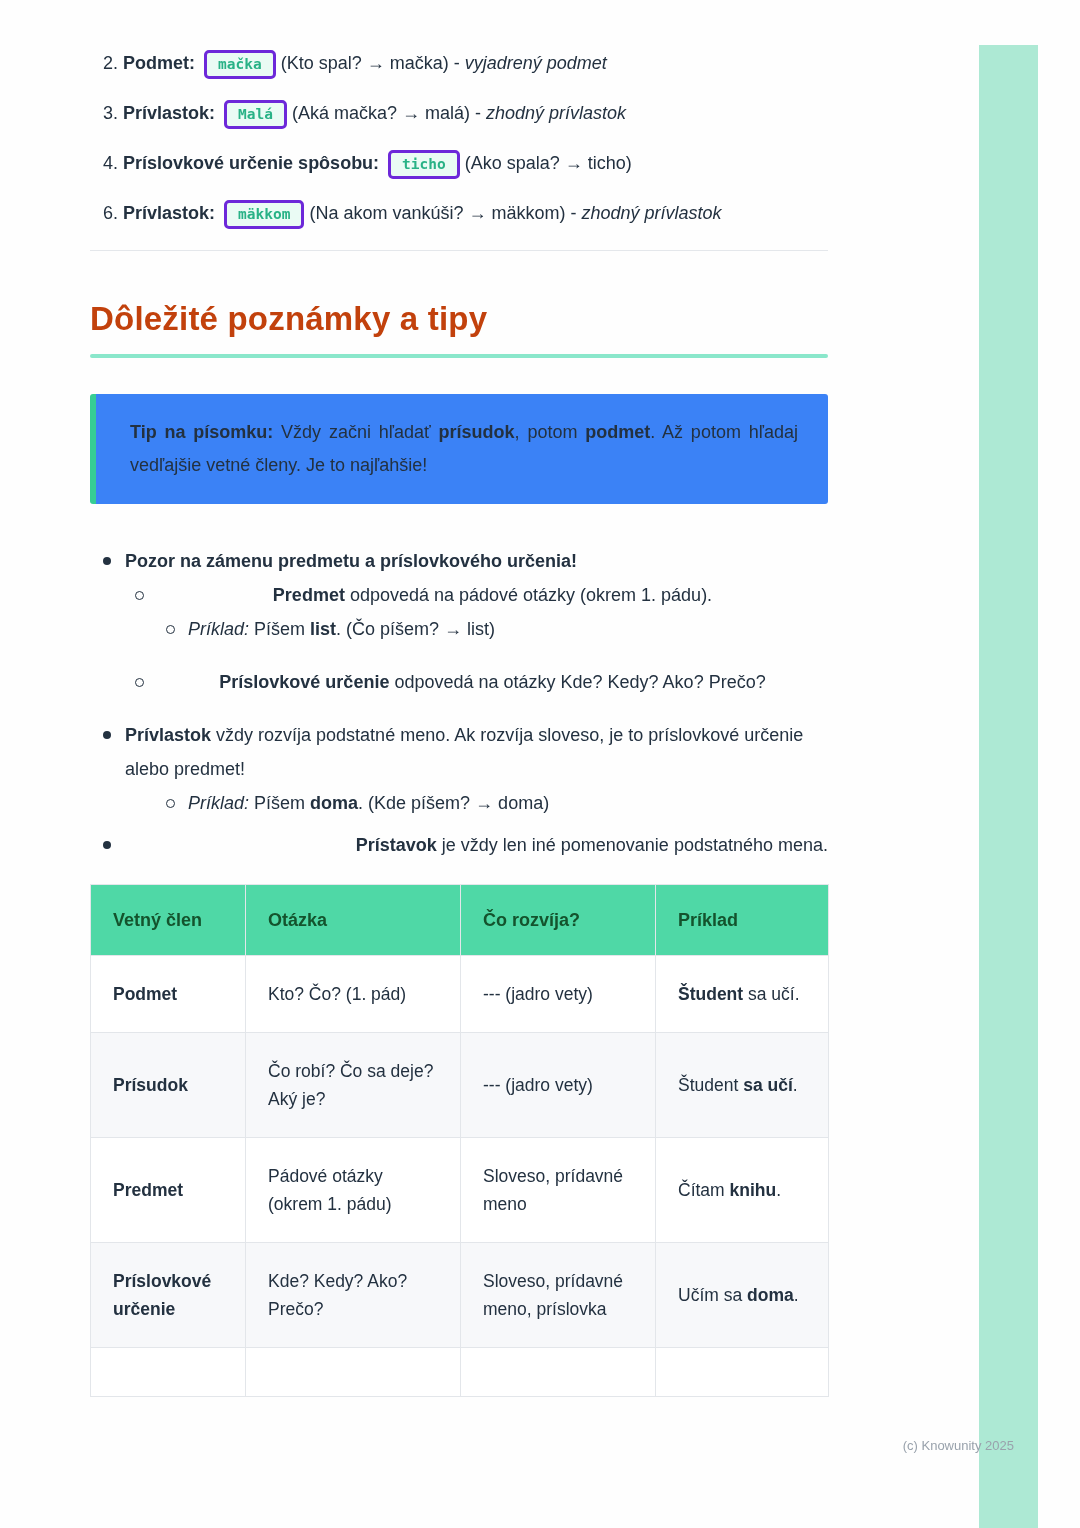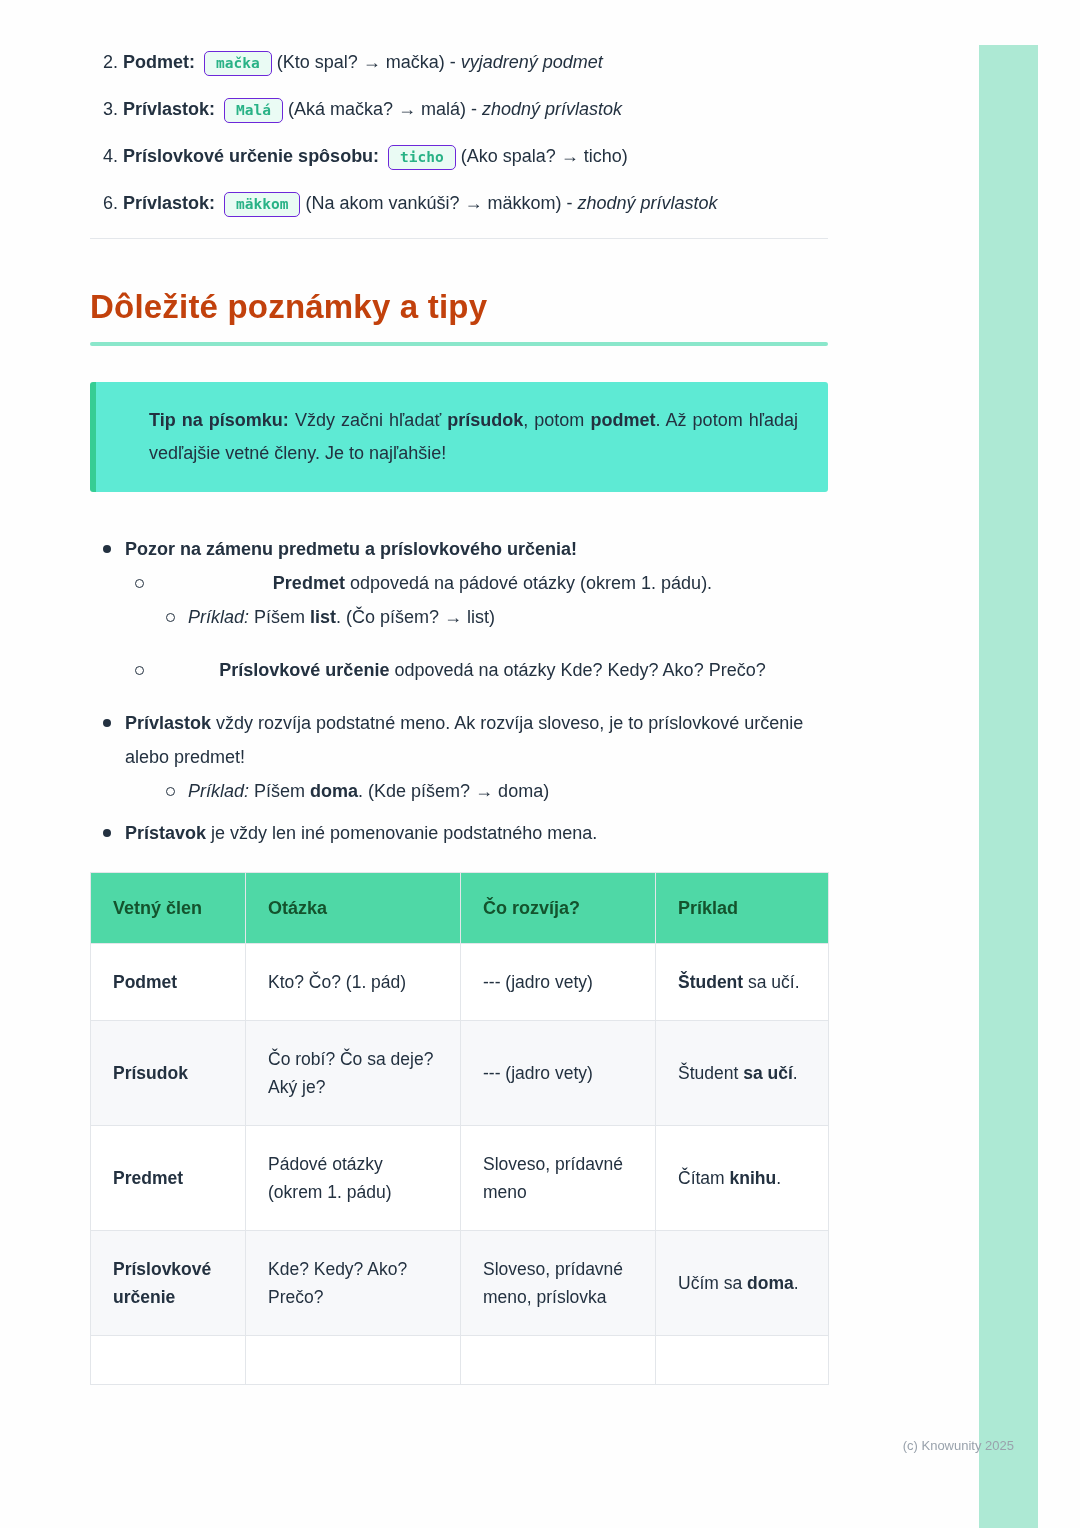--- a/index.html
+++ b/index.html
@@ -14,53 +14,53 @@
     background:#ade9d4; z-index:1;
   }
   .content { position:absolute; left:90px; top:0; width:738px; z-index:2; }
 
   
   .numlist { padding-top:50px; }
   .sent-item { margin:0 0 21px 13px; line-height:24px; }
   .strong { font-weight:bold; }
   .chip {
     display:inline-block; margin-left:9px; padding:3px 11px;
-    background:#eafbf4; border:1px solid #6d28d9; border-radius:5px;
+    background:#eafbf4; border:3px solid #6d28d9; border-radius:5px;
     font-family:"DejaVu Sans Mono", monospace; font-size:14.5px;
     font-weight:bold; color:#29b286; vertical-align:baseline; line-height:17px;
   }
   em { font-style:italic; }
 
   .divider { border:none; border-top:1px solid #e4e7eb; margin-top:20px; }
 
   .section-heading {
     margin-top:48px; font-size:33px; font-weight:bold; color:#c2410c;
     line-height:40px; letter-spacing:0.2px;
   }
   .heading-underline { margin-top:15px; height:4px; background:#8ae7cb; border-radius:2px; }
 
   .tip {
-    margin-top:36px; background:#5eead4; border-left:6px solid #36cd94;
-    border-radius:3px; padding:22px 30px 22px 53px;
+    margin-top:36px; background:#3b82f6; border-left:6px solid #36cd94;
+    border-radius:3px; padding:22px 30px 22px 34px;
   }
   .tip p { line-height:33px; text-align:justify; }
 
   .notes { margin-top:40px; }
   .note { position:relative; line-height:34px; }
   .li-1 { padding-left:35px; }
   .li-2 { padding-left:67px;text-align:center; }
   .li-3 { padding-left:98px; }
   .li-1::before, .li-2::before, .li-3::before {
     content:""; position:absolute; top:13px; width:8px; height:8px; border-radius:50%;
   }
   .li-1::before { left:13px; background:#233140; }
   .li-2::before { left:45px; border:1.5px solid #233140; width:7px; height:7px; }
   .li-3::before { left:76px; border:1.5px solid #233140; width:7px; height:7px; }
   .mt-19 { margin-top:19px; }
-  .mt-8  { margin-top:8px; }
+  .mt-8  { margin-top:8px;text-align:right; }
 
   table.members {
     margin-top:22px; width:738px; border-collapse:collapse; table-layout:fixed;
   }
   .members th, .members td { border:1px solid #e3e6ea; text-align:left; vertical-align:middle; }
   .members th {
     background:#4fd8a6; color:#14532d; font-weight:bold; font-size:18px;
     padding:22px 22px; line-height:26px;
   }
   .members td { padding:24px 20px 24px 22px; font-size:17.5px; line-height:28px; background:#ffffff; }

